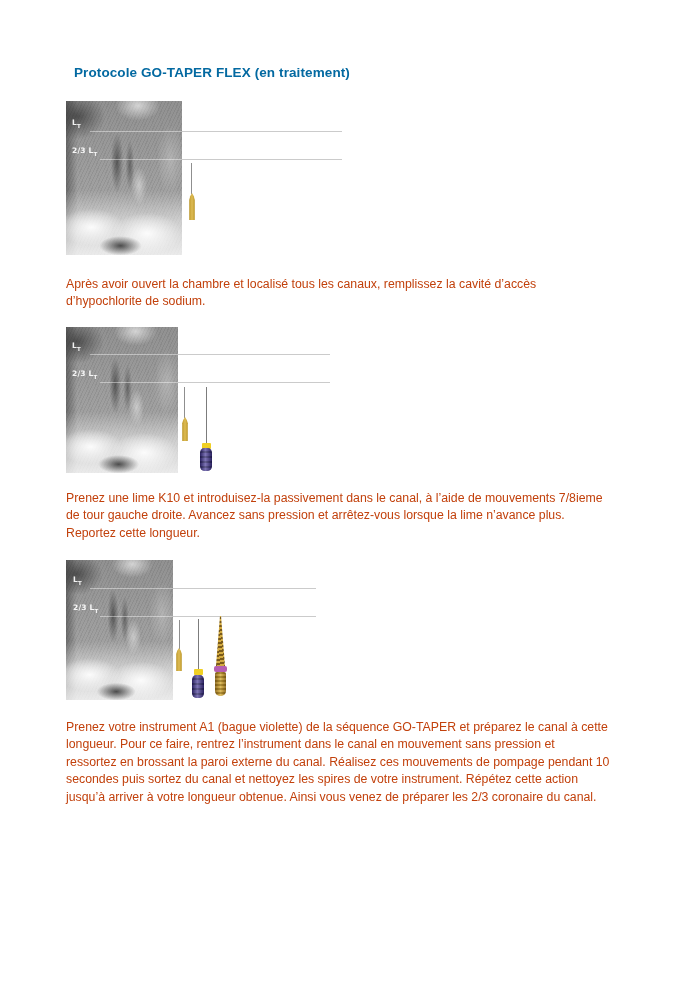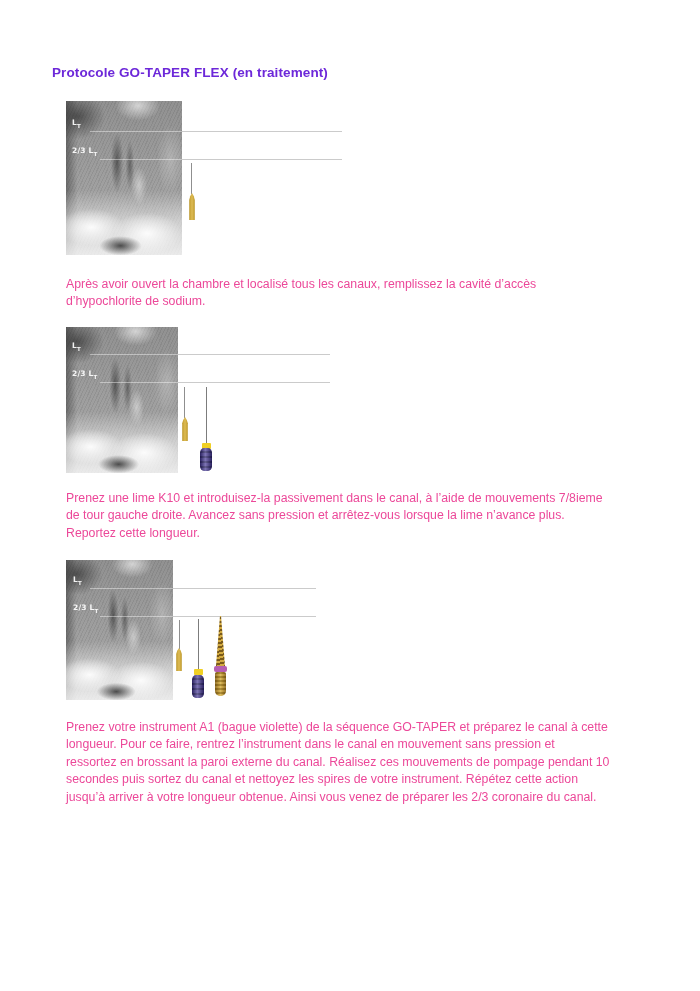--- a/index.html
+++ b/index.html
@@ -2,26 +2,26 @@
 <html><head>
 <meta charset="utf-8">
 <style>
   * { margin:0; padding:0; box-sizing:border-box; }
   html,body { background:#ffffff; }
   #page {
     position:relative; width:700px; height:991px; background:#ffffff;
     font-family:"Liberation Sans", sans-serif; overflow:hidden;
   }
   .doc-title {
-    position:absolute; left:52px; top:65px;
-    font-size:13.5px; font-weight:bold; color:#6d28d9; letter-spacing:0.1px;
+    position:absolute; left:74px; top:65px;
+    font-size:13.5px; font-weight:bold; color:#0369a1; letter-spacing:0.1px;
   }
   .para {
     position:absolute; left:66px; width:622px;
-    font-size:12.3px; line-height:17.4px; color:#ec4899;
+    font-size:12.3px; line-height:17.4px; color:#c2410c;
     white-space:pre-line;
   }
   #para1 { top:276px; }
   #para2 { top:490px; }
   #para3 { top:719px; }
 
   .figure { position:absolute; left:66px; }
   #fig1 { top:101px; width:276px; height:155px; }
   #fig2 { top:327px; width:264px; height:147px; }
   #fig3 { top:560px; width:250px; height:141px; }

